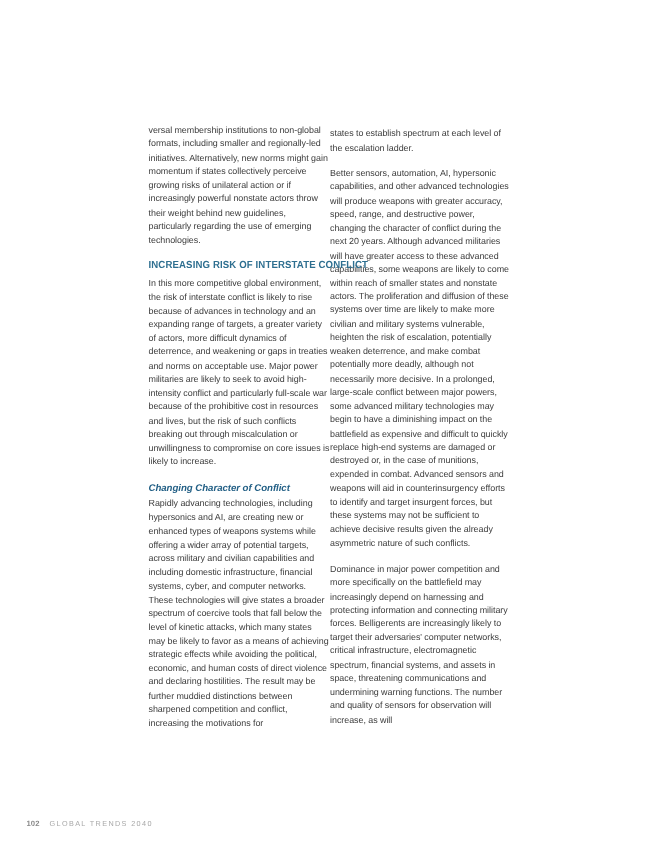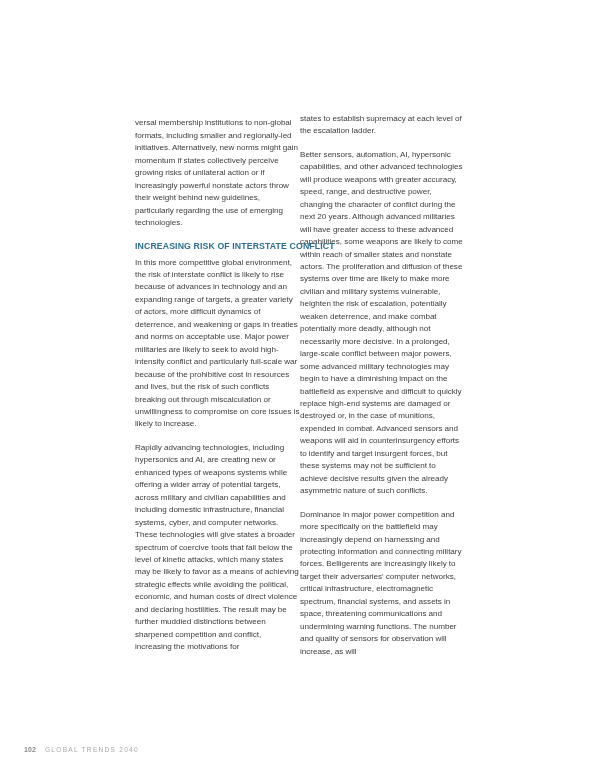--- a/index.html
+++ b/index.html
@@ -107,26 +107,27 @@
 
   <div class="content">
 
     <div class="column">
       <p class="body-text">versal membership institutions to non-global formats, including smaller and regionally-led initiatives. Alternatively, new norms might gain momentum if states collectively perceive growing risks of unilateral action or if increasingly powerful nonstate actors throw their weight behind new guidelines, particularly regarding the use of emerging technologies.</p>
 
       <h2 class="section-heading">INCREASING RISK OF INTERSTATE CONFLICT</h2>
 
       <p class="body-text">In this more competitive global environment, the risk of interstate conflict is likely to rise because of advances in technology and an expanding range of targets, a greater variety of actors, more difficult dynamics of deterrence, and weakening or gaps in treaties and norms on acceptable use. Major power militaries are likely to seek to avoid high-intensity conflict and particularly full-scale war because of the prohibitive cost in resources and lives, but the risk of such conflicts breaking out through miscalculation or unwillingness to compromise on core issues is likely to increase.</p>
 
+      <h3 class="sub-heading">Changing Character of Conflict</h3>
 
       <p class="body-text">Rapidly advancing technologies, including hypersonics and AI, are creating new or enhanced types of weapons systems while offering a wider array of potential targets, across military and civilian capabilities and including domestic infrastructure, financial systems, cyber, and computer networks. These technologies will give states a broader spectrum of coercive tools that fall below the level of kinetic attacks, which many states may be likely to favor as a means of achieving strategic effects while avoiding the political, economic, and human costs of direct violence and declaring hostilities. The result may be further muddied distinctions between sharpened competition and conflict, increasing the motivations for</p>
     </div>
 
     <div class="column">
-      <p class="body-text">states to establish supremacy at each level of the escalation ladder.</p>
+      <p class="body-text">states to establish spectrum at each level of the escalation ladder.</p>
 
       <p class="body-text">Better sensors, automation, AI, hypersonic capabilities, and other advanced technologies will produce weapons with greater accuracy, speed, range, and destructive power, changing the character of conflict during the next 20 years. Although advanced militaries will have greater access to these advanced capabilities, some weapons are likely to come within reach of smaller states and nonstate actors. The proliferation and diffusion of these systems over time are likely to make more civilian and military systems vulnerable, heighten the risk of escalation, potentially weaken deterrence, and make combat potentially more deadly, although not necessarily more decisive. In a prolonged, large-scale conflict between major powers, some advanced military technologies may begin to have a diminishing impact on the battlefield as expensive and difficult to quickly replace high-end systems are damaged or destroyed or, in the case of munitions, expended in combat. Advanced sensors and weapons will aid in counterinsurgency efforts to identify and target insurgent forces, but these systems may not be sufficient to achieve decisive results given the already asymmetric nature of such conflicts.</p>
 
       <p class="body-text">Dominance in major power competition and more specifically on the battlefield may increasingly depend on harnessing and protecting information and connecting military forces. Belligerents are increasingly likely to target their adversaries' computer networks, critical infrastructure, electromagnetic spectrum, financial systems, and assets in space, threatening communications and undermining warning functions. The number and quality of sensors for observation will increase, as will</p>
     </div>
 
   </div>
 
   <div class="footer">
     <span class="page-number">102</span>

